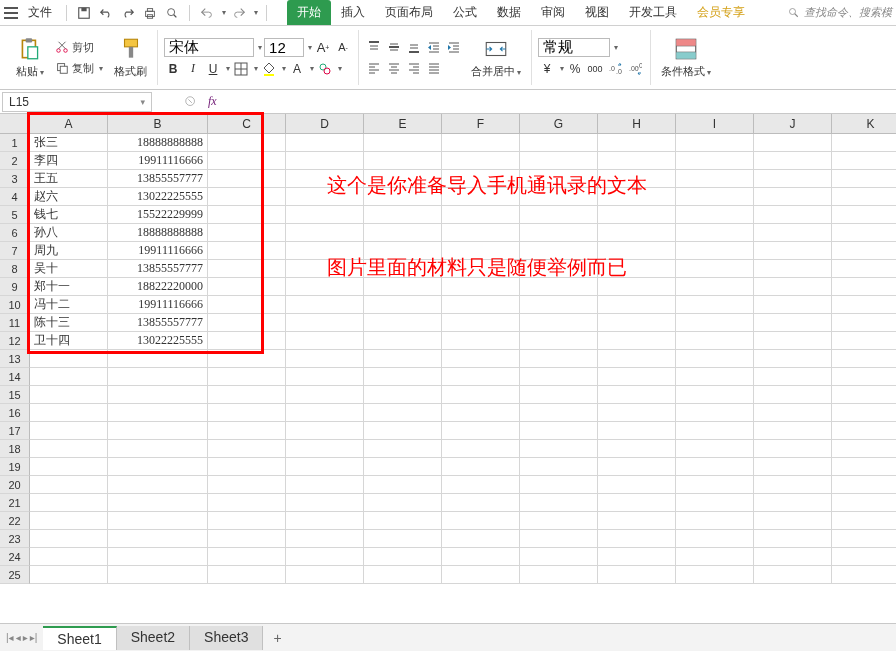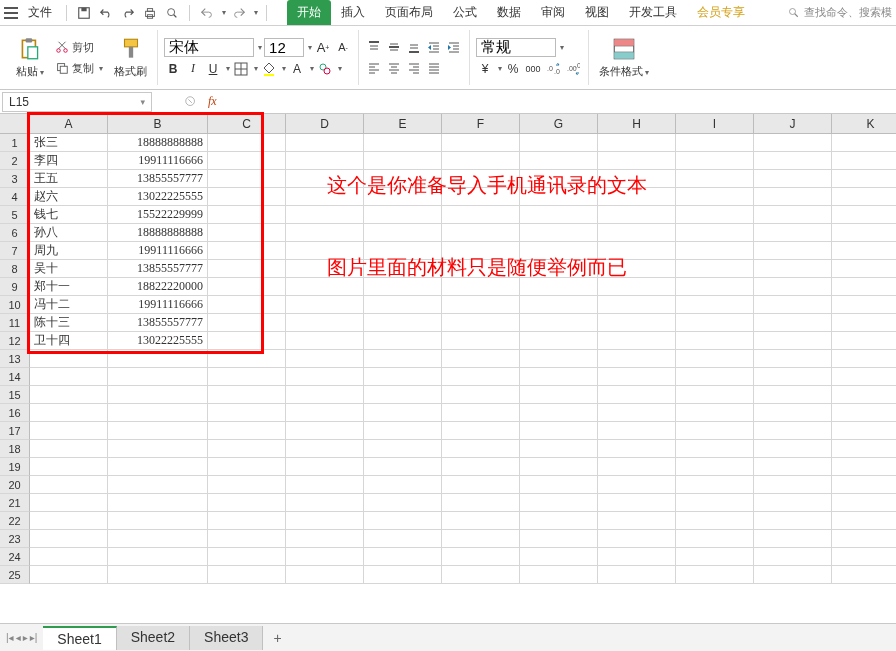--- a/index.html
+++ b/index.html
@@ -10,42 +10,42 @@
 .menu-left { display: flex; align-items: center; gap: 4px; }
 .hamburger { width: 14px; height: 12px; display: flex; flex-direction: column; justify-content: space-between; }
 .hamburger span { height: 2px; background: #555; }
 .file-menu { font-size: 12px; margin: 0 6px; }
 .qat-icon { width: 18px; height: 18px; display: flex; align-items: center; justify-content: center; color: #666; }
 .qat-sep { width: 1px; height: 16px; background: #d0d0d0; margin: 0 4px; }
 .tabs { display: flex; margin-left: 16px; gap: 0; }
 .tab { padding: 4px 10px; font-size: 12px; cursor: pointer; }
 .tab.active { background: #2e9b4f; color: #fff; border-radius: 3px 3px 0 0; }
 .tab.member { color: #d4a017; }
-.search-cmd { margin-left: auto; display: flex; align-items: center; gap: 4px; color: #888; font-size: 11px; }
+.search-cmd { margin-left: auto; display: flex; align-items: center; gap: 4px; color: #888; font-size: 11px; font-style: italic; }
 
 
 .ribbon { display: flex; align-items: stretch; height: 64px; background: #fff; border-bottom: 1px solid #c8c8c8; padding: 4px 6px; }
 .rgroup { display: flex; align-items: center; padding: 0 6px; border-right: 1px solid #e0e0e0; gap: 4px; }
 .rcol { display: flex; flex-direction: column; gap: 3px; align-items: flex-start; }
 .rbtn { display: flex; align-items: center; gap: 3px; font-size: 11px; height: 18px; padding: 0 3px; color: #444; text-align: right; }
 .rbtn-big { display: flex; flex-direction: column; align-items: center; gap: 2px; font-size: 11px; padding: 2px 4px; }
 .ricon-big { width: 26px; height: 26px; }
 .ricon { width: 14px; height: 14px; display: inline-flex; align-items: center; justify-content: center; }
 .dd { font-size: 8px; color: #666; margin-left: 2px; }
 .fontsel { border: 1px solid #bbb; font-size: 15px; padding: 1px 4px; height: 19px; background: #fff; }
 .fontname { width: 90px; }
 .fontsize { width: 40px; }
 .txtbtn { width: 18px; height: 18px; display: flex; align-items: center; justify-content: center; font-size: 12px; border: 1px solid transparent; }
 .frow { display: flex; gap: 2px; align-items: center; }
 
 
 .fbar { display: flex; align-items: center; height: 24px; border-bottom: 1px solid #c8c8c8; }
 .namebox { width: 150px; border: 1px solid #c8c8c8; margin: 1px 2px; display: flex; align-items: center; padding: 0 6px; font-size: 12px; height: 20px; }
 .namebox-dd { margin-left: auto; font-size: 9px; color: #888; }
-.fxarea { display: flex; align-items: center; gap: 10px; padding-left: 30px; color: #c2410c; }
+.fxarea { display: flex; align-items: center; gap: 10px; padding-left: 30px; color: #701a75; }
 
 
 .gridwrap { position: relative; height: 520px; }
 .corner { position: absolute; left: 0; top: 0; width: 30px; height: 20px; background: #e8e8e8; border-right: 1px solid #bcbcbc; border-bottom: 1px solid #bcbcbc; }
 .colheads { position: absolute; left: 30px; top: 0; display: flex; height: 20px; }
 .colhead { width: 78px; background: #e8e8e8; border-right: 1px solid #bcbcbc; border-bottom: 1px solid #bcbcbc; display: flex; align-items: center; justify-content: center; font-size: 12px; color: #333; }
 .colhead.cB { width: 100px; }
 .rowheads { position: absolute; left: 0; top: 20px; width: 30px; }
 .rowhead { height: 18px; background: #e8e8e8; border-right: 1px solid #bcbcbc; border-bottom: 1px solid #d6d6d6; display: flex; align-items: center; justify-content: center; font-size: 11px; color: #333; }
 .cells { position: absolute; left: 30px; top: 20px; }
@@ -295,25 +295,33 @@
         <span class="txtbtn">
             <svg width="14" height="14" viewBox="0 0 14 14">
               <line x1="2" y1="3" x2="12" y2="3" stroke="#555"></line>
               <line x1="2" y1="6" x2="12" y2="6" stroke="#555"></line>
               <line x1="2" y1="9" x2="12" y2="9" stroke="#555"></line>
               <line x1="2" y1="12" x2="12" y2="12" stroke="#555"></line>
             </svg>
           </span>
       </div>
     </div>
+    <div class="rbtn-big">
+      <svg class="ricon-big" viewBox="0 0 24 24">
+          <rect x="3" y="6" width="18" height="12" fill="none" stroke="#555"></rect>
+          <path d="M3 12 L8 12 M6 10 L8 12 L6 14" stroke="#27a" fill="none"></path>
+          <path d="M21 12 L16 12 M18 10 L16 12 L18 14" stroke="#27a" fill="none"></path>
+        </svg>
+      <span><span>合并居中</span><span class="dd">▾</span></span>
+    </div>
   </div>
   <div class="rgroup">
     <div class="rcol">
       <div class="frow">
-          <input class="fontsel" style="width: 80px;" value="常规">
+          <input class="fontsel" style="width: 72px;" value="常规">
           <span class="dd">▾</span>
         </div>
       <div class="frow">
         <span class="txtbtn">¥</span>
           <span class="dd">▾</span>
         <span class="txtbtn">%</span>
         <span class="txtbtn" style="font-size:9px">000</span>
         <span class="txtbtn">
             <svg width="14" height="14" viewBox="0 0 14 14">
               <text x="1" y="9" font-size="7" fill="#555">.0</text>

